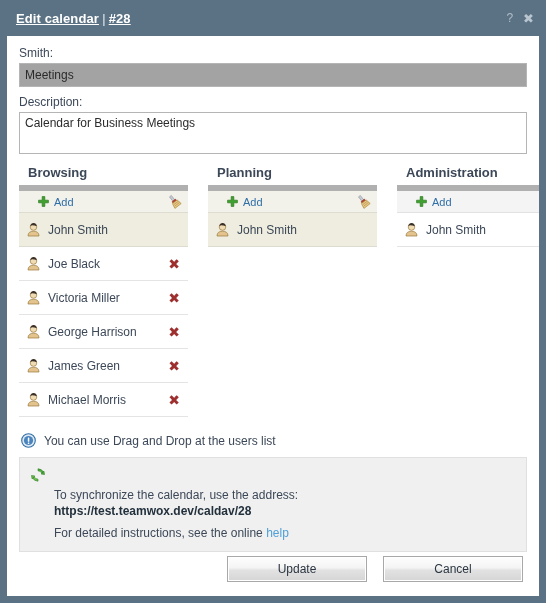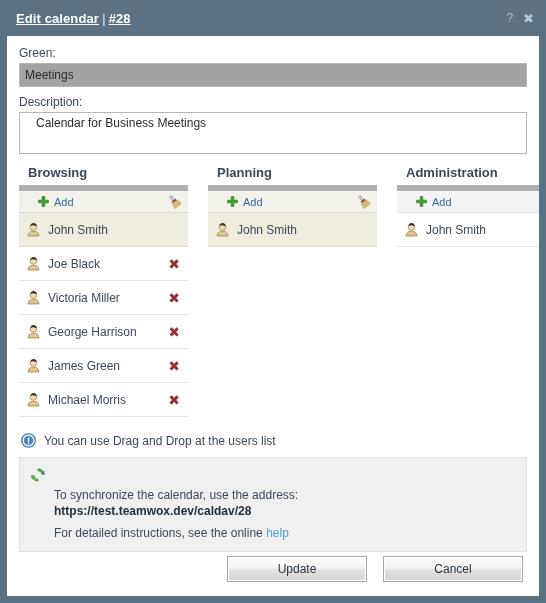--- a/index.html
+++ b/index.html
@@ -89,21 +89,21 @@
     font-size: 12px;
     color: #2b2b2b;
     background: #a3a3a3;
     outline: none;
   }
   .desc-area {
     display: block;
     width: 100%;
     height: 42px;
     border: 1px solid #b5b5b5;
-    padding: 3px 16px;
+    padding: 3px 5px;
     font-family: "Liberation Sans", sans-serif;
     font-size: 12px;
     color: #2b2b2b;
     background: #fff;
     resize: none;
     outline: none;
     overflow: hidden;
     line-height: 15px;
   }
   .gap-8 { height: 8px; }
@@ -239,21 +239,21 @@
     <div id="title-buttons">
       <span class="tb-btn">?</span>
       <span class="tb-btn close">✖</span>
     </div>
   </div>
 
   <div id="panel">
 
     <div id="content">
 
-      <div class="field-label">Green:</div>
+      <div class="field-label">Smith:</div>
       <input class="text-input" type="text" value="Meetings" style="">
 
       <div class="gap-8"></div>
 
       <div class="field-label">Description:</div>
       <textarea class="desc-area" style="">Calendar for Business Meetings</textarea>
 
       <div id="columns">
 
         <div class="col">

